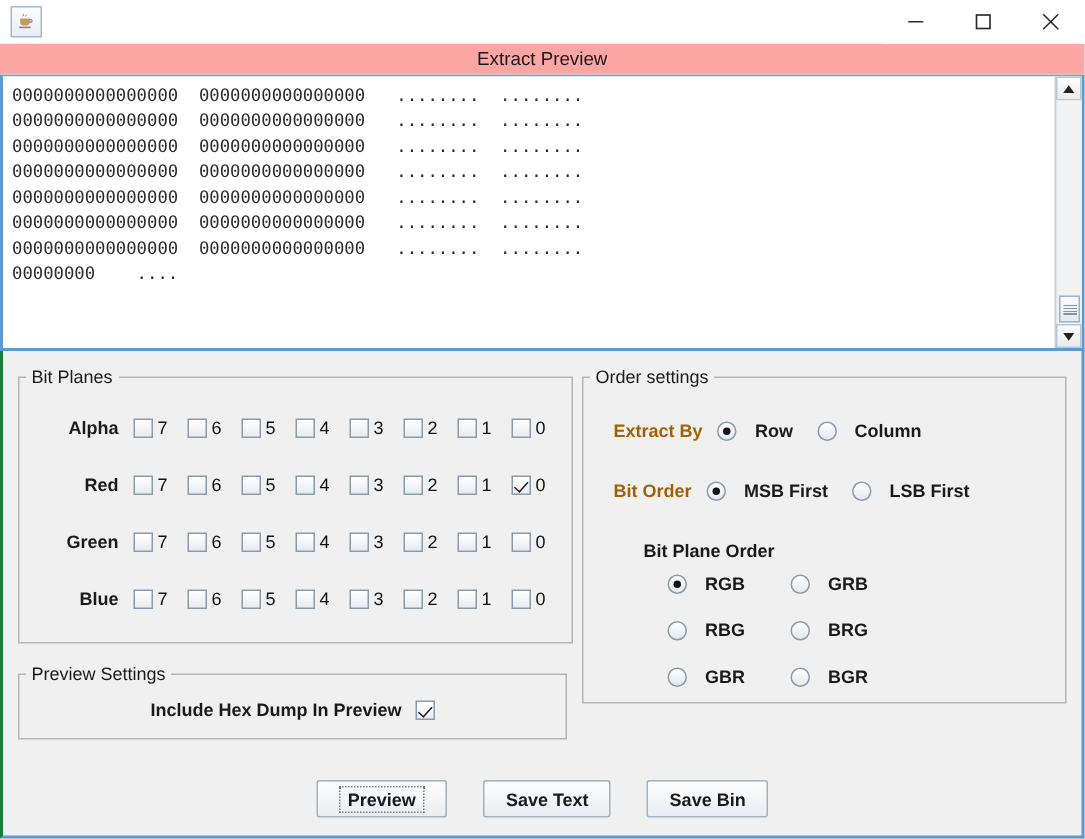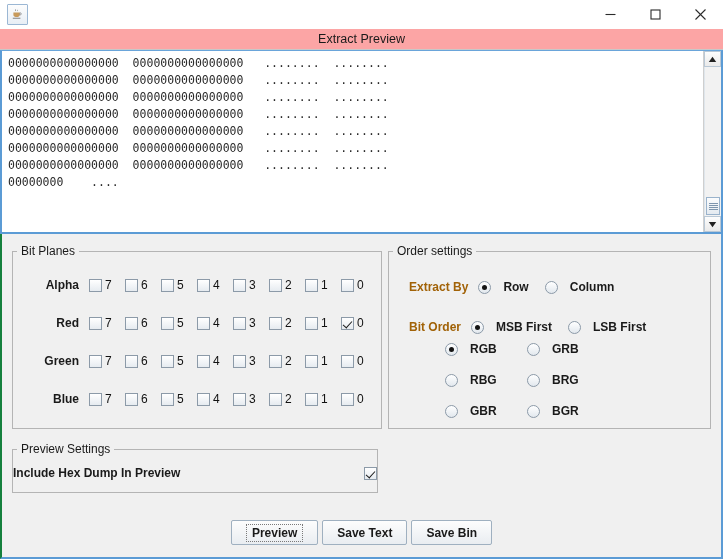--- a/index.html
+++ b/index.html
@@ -65,39 +65,39 @@
   .bp-cells{display:flex;flex:1 1 auto;}
   .bp-cell{width:36px;display:flex;align-items:center;gap:3px;}
   .bp-num{font-size:12px;color:#111;}
 
   .cbox{width:13px;height:13px;box-sizing:border-box;border:1px solid #8c9aa8;
         background:linear-gradient(#ffffff,#e6ebf0);display:inline-block;position:relative;flex:0 0 auto;}
   .cbox.on:after{content:"";position:absolute;left:3px;top:1px;width:4px;height:8px;
         border:solid #1c1c1c;border-width:0 1.6px 1.6px 0;transform:rotate(42deg);}
 
   
-  .ps-body{padding:10px 0 12px 0;display:flex;align-items:center;justify-content:space-between;gap:9px;}
+  .ps-body{padding:10px 0 12px 0;display:flex;align-items:center;justify-content:center;gap:9px;}
   .ps-label{font-weight:bold;font-size:12px;color:#1a1a1a;}
 
   
   .os-body{padding:14px 0 10px 0;}
   .os-row{display:flex;align-items:center;margin:0 0 0 20px;height:30px;}
   .os-row.second{margin-top:10px;}
   .os-key{font-weight:bold;font-size:12px;color:#a16207;margin-right:10px;}
   .radio-item{display:flex;align-items:center;gap:12px;margin-right:16px;}
   .radio-item .lbl{font-weight:bold;font-size:12px;color:#1a1a1a;}
   .rbtn{width:13px;height:13px;border-radius:50%;box-sizing:border-box;border:1px solid #8c9aa8;
         background:linear-gradient(#ffffff,#e2e8ee);position:relative;flex:0 0 auto;}
   .rbtn.on:after{content:"";position:absolute;left:3px;top:3px;width:5px;height:5px;border-radius:50%;background:#141414;}
 
   .bpo-title{font-weight:bold;font-size:12px;color:#1a1a1a;margin:18px 0 8px 40px;}
   .bpo-grid{margin-left:56px;display:grid;grid-template-columns:82px 82px;row-gap:17px;}
 
   
-  .btnbar{position:absolute;left:0;right:0;bottom:12px;display:flex;justify-content:center;gap:4px;}
+  .btnbar{position:absolute;left:0;right:0;bottom:12px;display:flex;justify-content:center;gap:24px;}
   .btn{min-width:78px;height:25px;padding:0 14px;box-sizing:border-box;
        background:linear-gradient(#fdfdfd,#e9edf1);border:1px solid #9fb0c0;border-radius:2px;
        font-size:12px;font-weight:bold;color:#1a1a1a;display:flex;align-items:center;justify-content:center;
        font-family:"Liberation Sans", sans-serif;}
   .btn.focused{position:relative;}
   .btn.focused .inner{border:1px dotted #7a7a7a;padding:1px 5px;}
 </style>
 </head>
 <body>
 
@@ -364,20 +364,21 @@
                     <span class="rbtn on"></span>
                     <span class="lbl">MSB First</span>
                   </span>
                   <span class="radio-item">
                     <span class="rbtn"></span>
                     <span class="lbl">LSB First</span>
                   </span>
                 </span>
             </div>
 
+            <div class="bpo-title">Bit Plane Order</div>
             <div class="bpo-grid" id="bpo-grid">
                 <span class="radio-item">
                   <span class="rbtn on"></span>
                   <span class="lbl">RGB</span>
                 </span>
                 <span class="radio-item">
                   <span class="rbtn"></span>
                   <span class="lbl">GRB</span>
                 </span>
                 <span class="radio-item">

